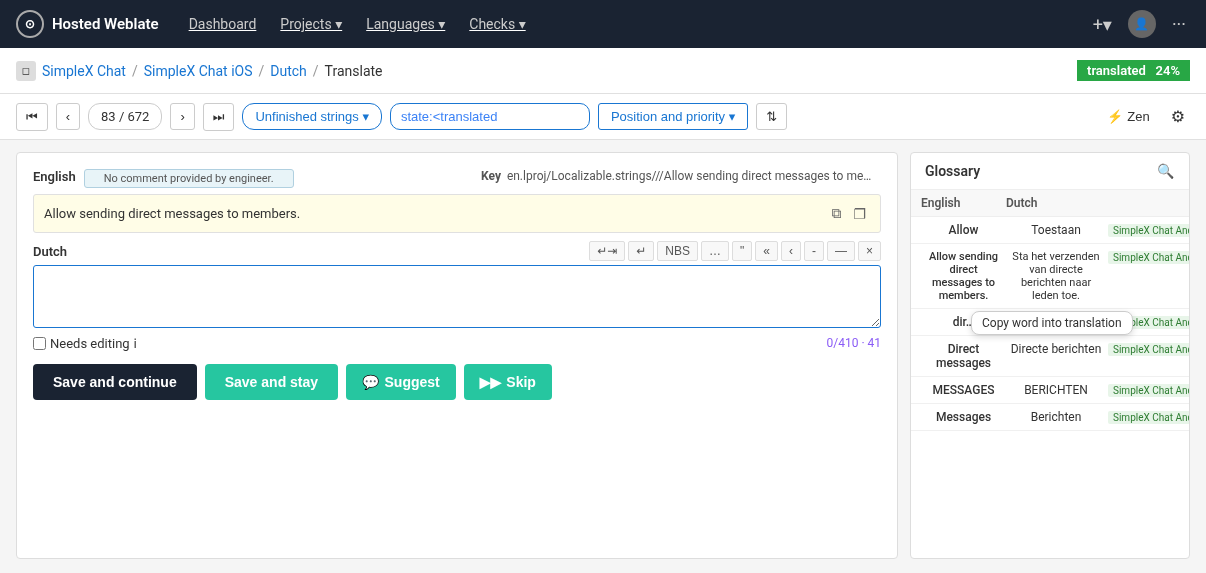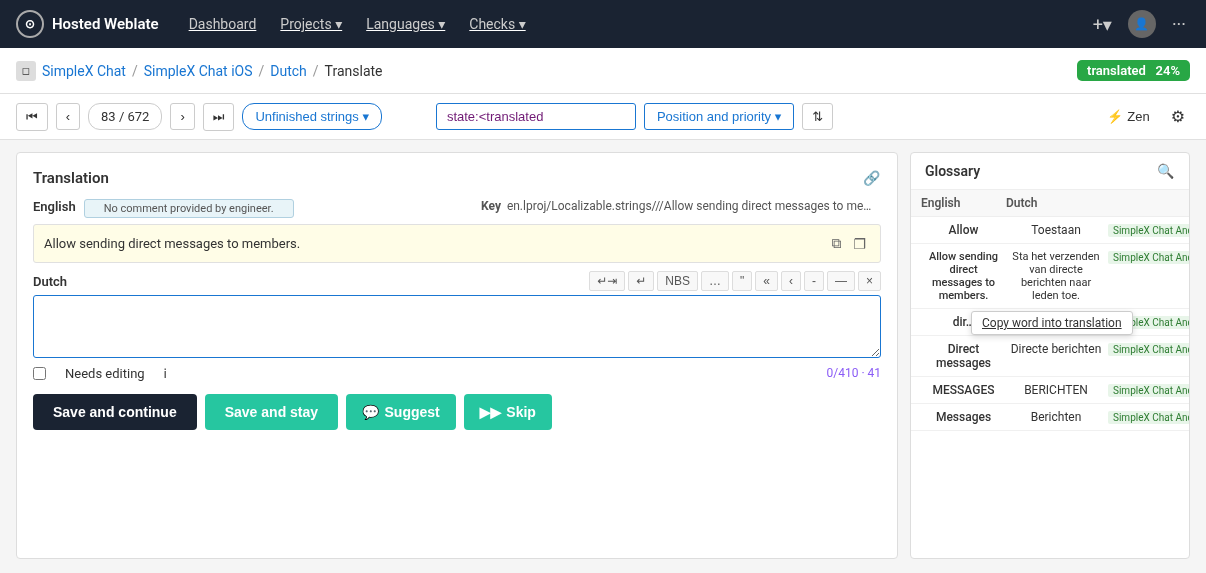--- a/index.html
+++ b/index.html
@@ -96,21 +96,21 @@
       align-items: center;
       justify-content: center;
       font-size: 10px;
     }
     .breadcrumb a { color: #1976d2; text-decoration: none; }
     .breadcrumb-sep { color: #999; }
     .translated-badge {
       background: #28a745;
       color: #fff;
       padding: 3px 10px;
-      border-radius: 5px;
+      border-radius: 0;
       font-size: 13px;
       font-weight: 600;
     }
 
     
     .toolbar {
       background: #fff;
       border-bottom: 1px solid #e0e0e0;
       padding: 8px 16px;
       display: flex;
@@ -143,26 +143,25 @@
       border-radius: 12px;
       cursor: pointer;
       font-size: 13px;
       display: flex;
       align-items: center;
       gap: 4px;
     }
     .filter-input {
       border: 1px solid #1976d2;
       padding: 5px 10px;
-      border-radius: 3px;
-      font-size: 13px;
-      color: #701a75;
+      border-radius: 10px;
+      font-size: 13px;
+      color: #3b82f6;
       outline: none;
       min-width: 200px;
-      margin-left: 46px;
     }
     .priority-btn {
       border: 1px solid #1976d2;
       background: #fff;
       color: #1976d2;
       padding: 5px 12px;
       border-radius: 3px;
       cursor: pointer;
       font-size: 13px;
       display: flex;
@@ -312,21 +311,21 @@
     .needs-editing-row {
       display: flex;
       align-items: center;
       justify-content: space-between;
       margin-top: 6px;
       font-size: 13px;
     }
     .needs-editing-left {
       display: flex;
       align-items: center;
-      gap: 19px;
+      gap: 4px;
     }
     .char-count {
       color: #8b5cf6;
       font-size: 12px;
     }
     .action-buttons {
       display: flex;
       gap: 8px;
       margin-top: 12px;
       flex-wrap: wrap;
@@ -441,28 +440,27 @@
       padding: 1px 5px;
       border-radius: 2px;
       white-space: nowrap;
     }
 
     
     .tooltip-visible {
       position: absolute;
       background: #fff;
       border: 1px solid #ccc;
-      border-radius: 3px;
+      border-radius: 8px;
       padding: 4px 10px;
       font-size: 12px;
       color: #333;
       box-shadow: 0 2px 6px rgba(0,0,0,0.15);
       white-space: nowrap;
       z-index: 100;
-      text-decoration: underline;
     }
   </style>
 </head>
 <body>
 
 <nav class="navbar">
   <div class="navbar-brand">
     <div class="brand-icon">⊙</div>
     <span>Hosted Weblate</span>
   </div>
@@ -512,24 +510,20 @@
       <span>⚡</span>
       <span>Zen</span>
     </button>
     <button class="settings-btn">⚙</button>
   </div>
 </div>
 
 <div class="main-content">
 
   <div class="translation-panel">
-    <div class="panel-title">
-      <span>Translation</span>
-      <span class="link-icon">🔗</span>
-    </div>
 
     <div class="english-row">
       <span class="english-label">English</span>
       <span class="comment-badge">No comment provided by engineer.</span>
       <span class="key-text">
         <strong>Key</strong>
         &nbsp;<span>en.lproj/Localizable.strings///Allow sending direct messages to members.</span>
       </span>
     </div>
 

